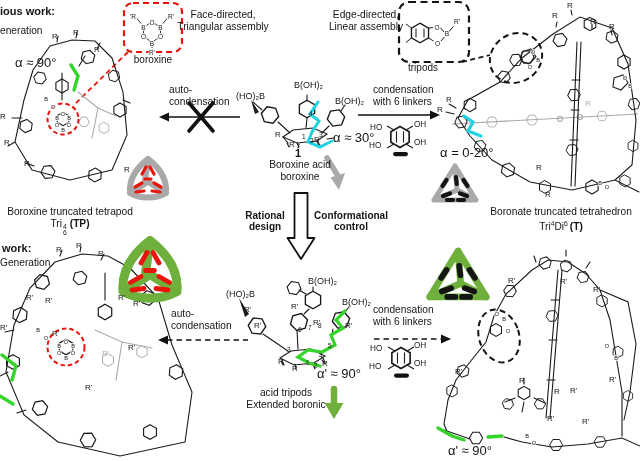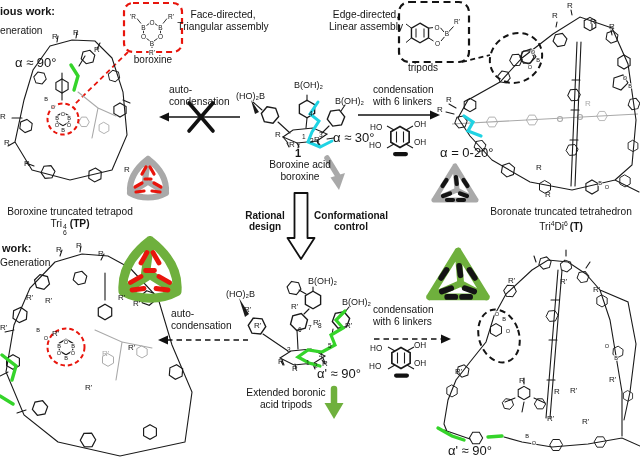--- a/index.html
+++ b/index.html
@@ -412,22 +412,22 @@
 <span class="lbl s65" style="left:306px;top:359px">1</span>
 <span class="lbl s65" style="left:314px;top:362px">2</span>
 <span class="lbl s65" style="left:287px;top:346px">3</span>
 <span class="lbl s65" style="left:319px;top:352px">4</span>
 <span class="lbl s65" style="left:328px;top:342px">5</span>
 <span class="lbl s65" style="left:298px;top:326px">6</span>
 <span class="lbl s65" style="left:308px;top:324px">7</span>
 <span class="lbl s65" style="left:318px;top:322px">8</span>
 <span class="lbl s95" style="left:317px;top:369px">α' ≈ 90°</span>
 <div class="lbl c" style="left:236px;top:387px;width:100px">
+  <span class="blk">acid tripods</span>
   <span class="blk">Extended boronic</span>
-  <span class="blk">acid tripods</span>
 </div>
 
 <span class="lbl s82" style="left:370px;top:345px">HO</span>
 <span class="lbl s82" style="left:414px;top:342px">OH</span>
 <span class="lbl s82" style="left:369px;top:363px">HO</span>
 <span class="lbl s82" style="left:414px;top:360px">OH</span>
 
 <span class="lbl s8" style="left:508px;top:277px">R'</span>
 <span class="lbl s8" style="left:560px;top:278px">R'</span>
 <span class="lbl s8" style="left:593px;top:286px">R'</span>

